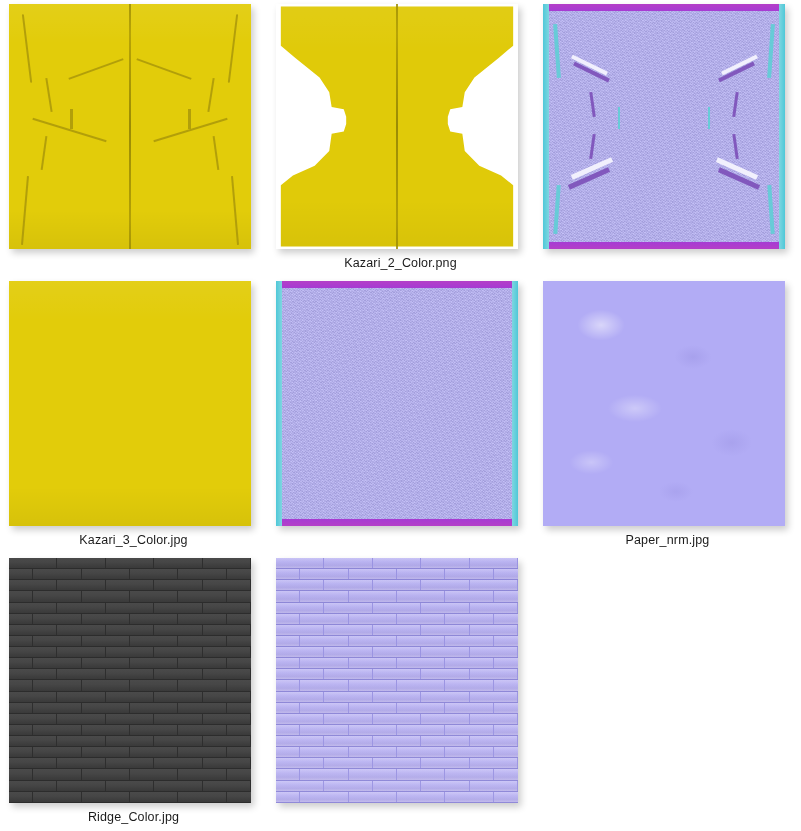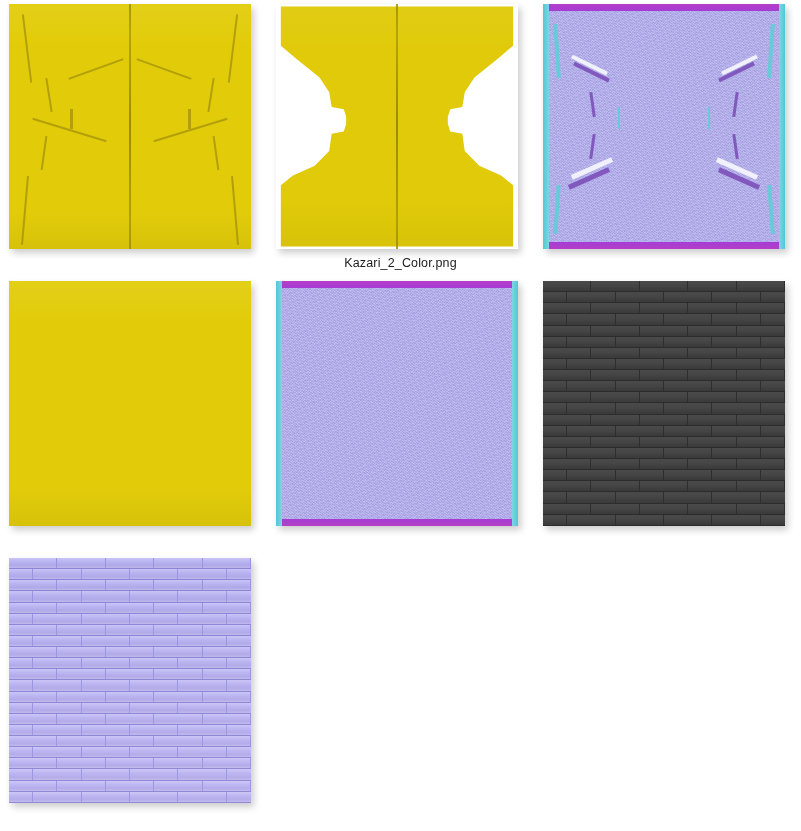--- a/index.html
+++ b/index.html
@@ -281,36 +281,45 @@
           <div class="cyan" style="right:5%; top:74%; width:4px; height:20%; transform:rotate(-4deg);"></div>
         </div>
       </div>
     </div>
   </div>
 
   <div class="cell">
     <div class="thumb-wrap">
       <div class="thumb kz-yellow"></div>
     </div>
+    <div class="label">Kazari_3_Color.jpg</div>
   </div>
 
   <div class="cell">
     <div class="thumb-wrap">
       <div class="thumb">
         <div class="nrm-base"></div>
         <div class="nrm-noise"></div>
         <div class="rim-top"></div>
         <div class="rim-bottom"></div>
         <div class="rim-left"></div>
         <div class="rim-right"></div>
       </div>
     </div>
   </div>
 
 
+  <div class="cell">
+    <div class="thumb-wrap">
+      <div class="thumb">
+        <div class="paper-nrm"></div>
+      </div>
+    </div>
+    <div class="label">Paper_nrm.jpg</div>
+  </div>
 
   <div class="cell">
     <div class="thumb-wrap">
       <div class="thumb">
         <div class="brick ridge-color" id="brick-color">
             <div class="brick-row" style="height: 4.54545%;">
               <div class="brick-unit" style="left: 0%; width: 20%;"></div>
               <div class="brick-unit" style="left: 20%; width: 20%;"></div>
               <div class="brick-unit" style="left: 40%; width: 20%;"></div>
               <div class="brick-unit" style="left: 60%; width: 20%;"></div>
@@ -470,20 +479,21 @@
               <div class="brick-unit" style="left: -10%; width: 20%;"></div>
               <div class="brick-unit" style="left: 10%; width: 20%;"></div>
               <div class="brick-unit" style="left: 30%; width: 20%;"></div>
               <div class="brick-unit" style="left: 50%; width: 20%;"></div>
               <div class="brick-unit" style="left: 70%; width: 20%;"></div>
               <div class="brick-unit" style="left: 90%; width: 20%;"></div>
             </div>
           </div>
       </div>
     </div>
+    <div class="label">Ridge_Color.jpg</div>
   </div>
 
   <div class="cell">
     <div class="thumb-wrap">
       <div class="thumb">
         <div class="brick ridge-normal" id="brick-normal">
         <div class="brick-row" style="height: 4.54545%;">
               <div class="brick-unit" style="left: 0%; width: 20%;"></div>
               <div class="brick-unit" style="left: 20%; width: 20%;"></div>
               <div class="brick-unit" style="left: 40%; width: 20%;"></div>

